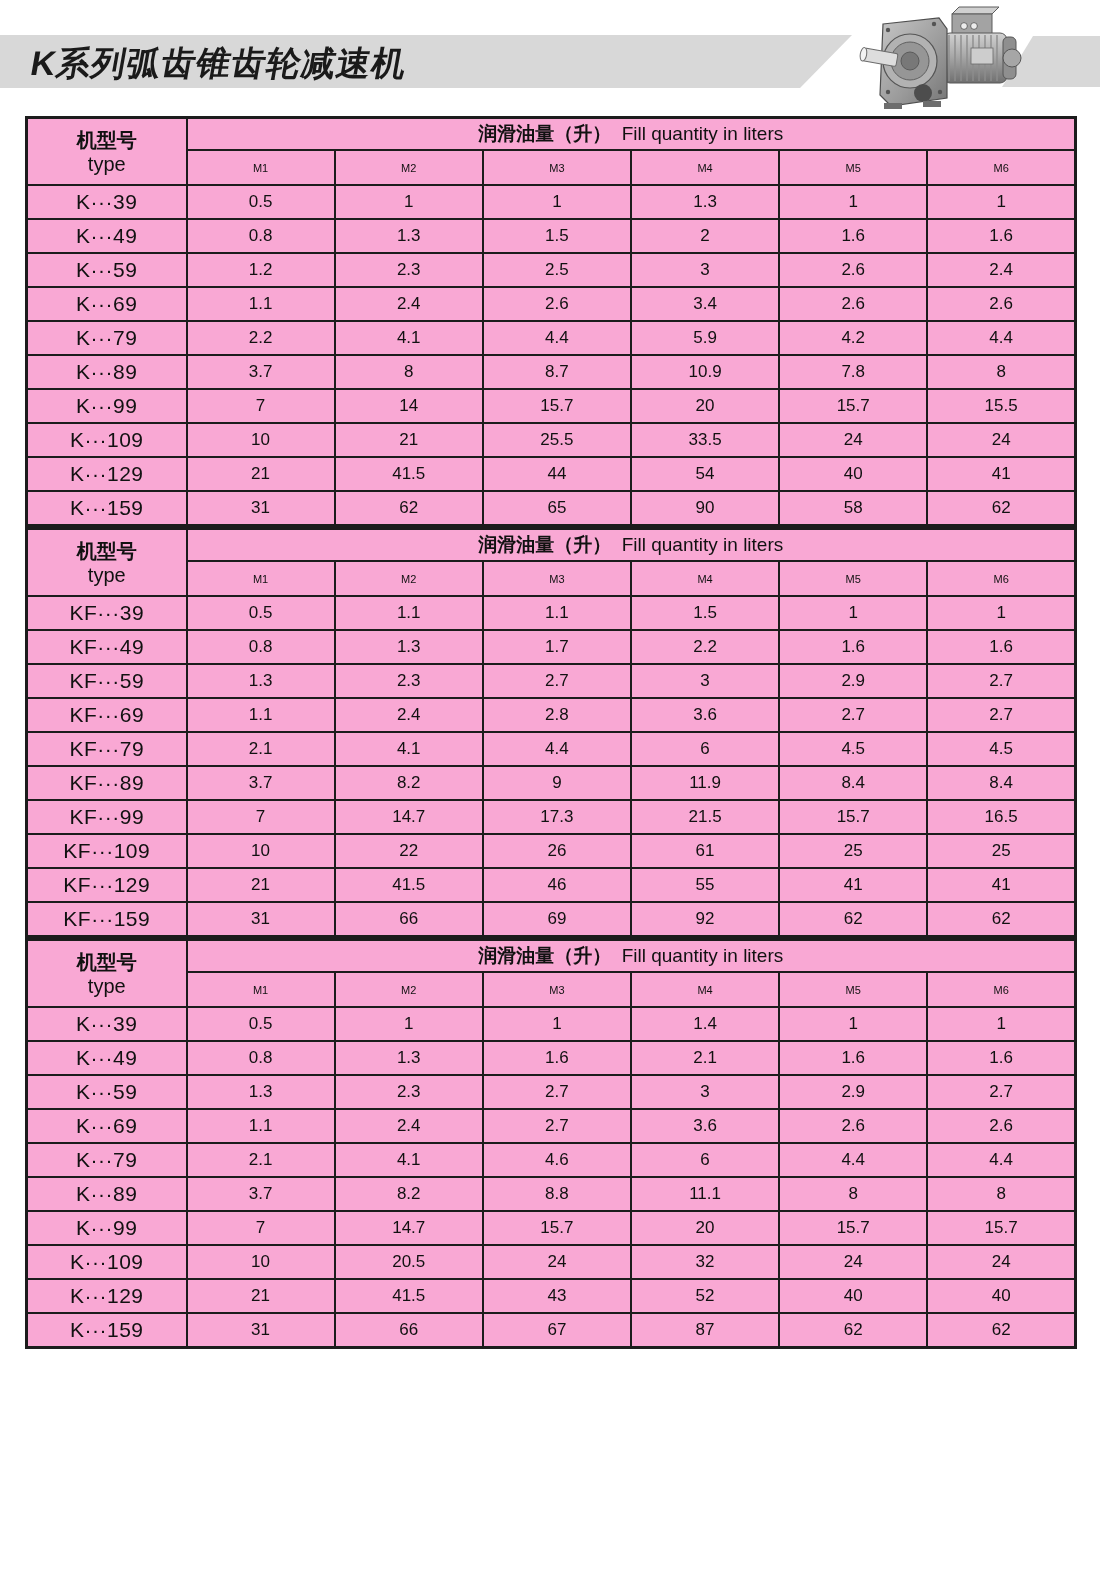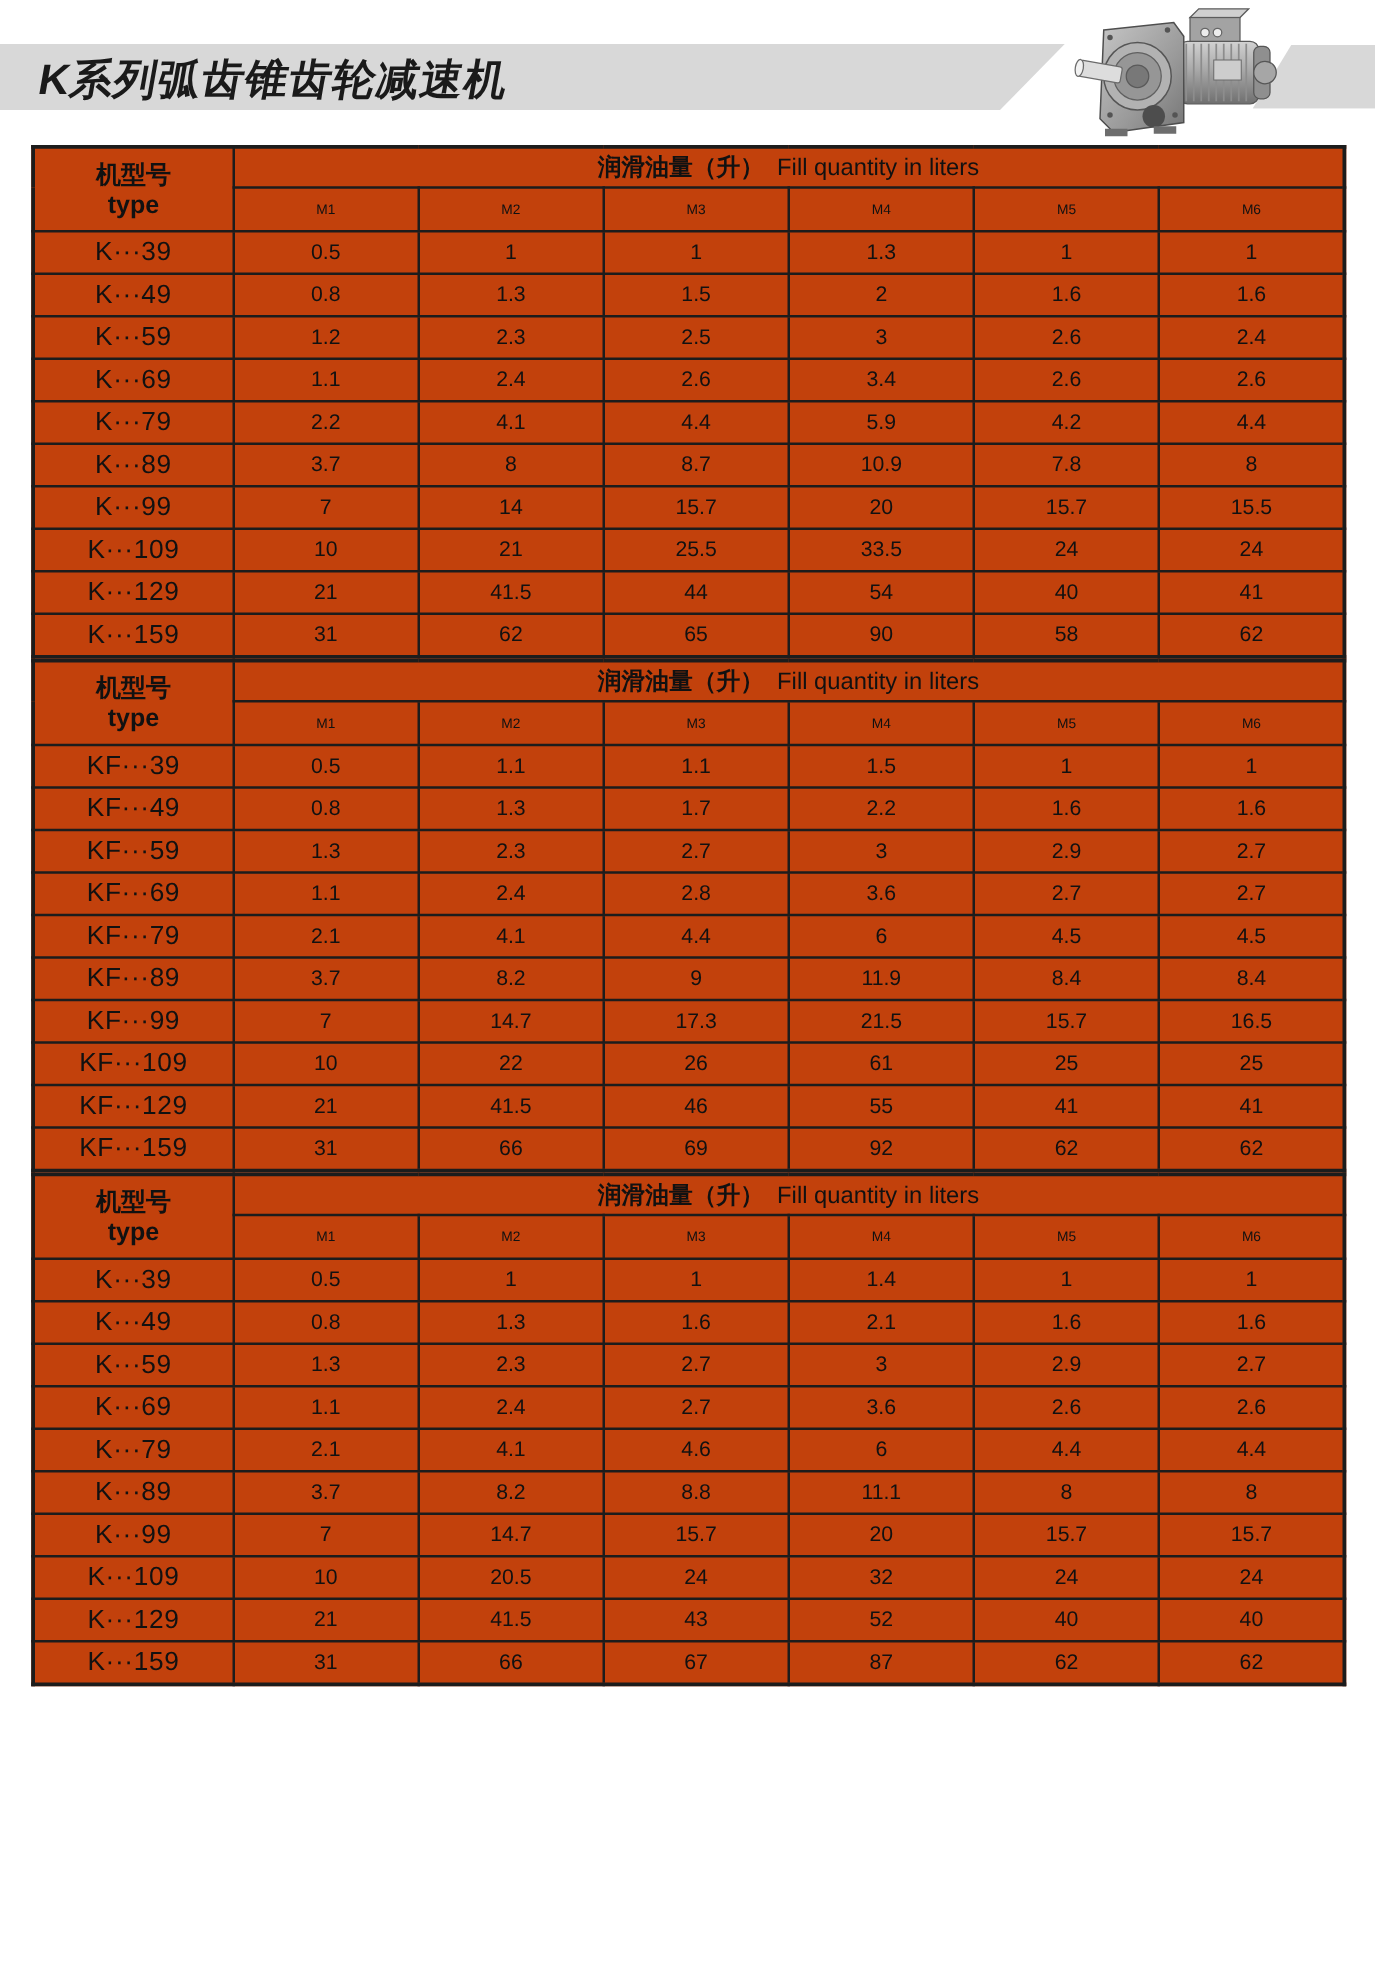--- a/index.html
+++ b/index.html
@@ -40,27 +40,27 @@
   .section-title .en{font-weight:normal;margin-left:10px;}
   
   .tbl-heading{
     margin:16px 0 10px 23px;font-size:28px;font-weight:500;
     line-height:33px;letter-spacing:1px;color:#161616;
   }
   .tbl-section + .tbl-section .tbl-heading{margin-top:30px;}
   table.lube-table{
     border-collapse:collapse;table-layout:fixed;
     width:1052px;margin-left:25px;
-    border:3px solid #1c1c1c;background:#c2410c;
+    border:3px solid #1c1c1c;background:#f9a8d4;
   }
   .lube-table th,.lube-table td{
     border:2px solid #1c1c1c;text-align:center;vertical-align:middle;padding:0;
   }
   .type-th{font-size:20px;line-height:1.2;font-weight:bold;}
-  .type-th .en{font-weight:bold;font-size:20px;}
+  .type-th .en{font-weight:normal;font-size:20px;}
   .fill-th{height:30px;border-bottom:3px solid #1c1c1c;}
   .fill-th .zh{font-weight:bold;font-size:19px;}
   .fill-th .en{font-weight:normal;font-size:19px;margin-left:6px;}
   .mount-th{height:33px;font-size:11px;font-weight:normal;}
   .lube-table tbody td{height:32px;}
   .type-td{font-size:21px;letter-spacing:0.5px;}
   .val-td{font-size:17px;}
 </style>
 </head>
 <body>

